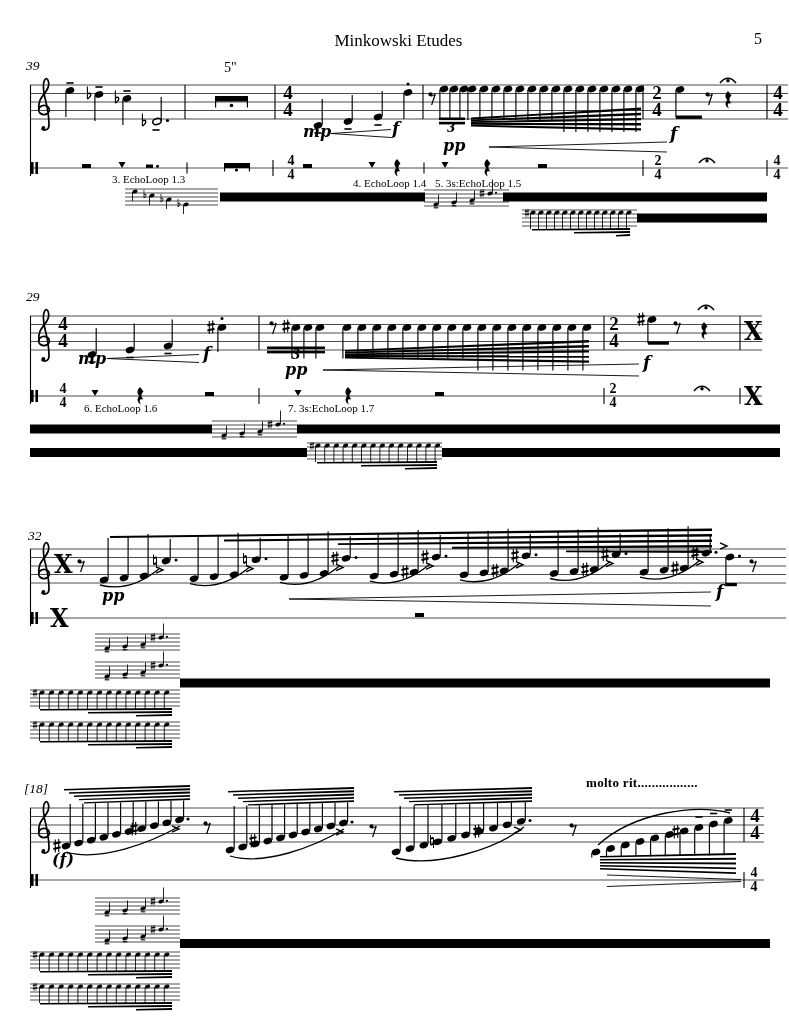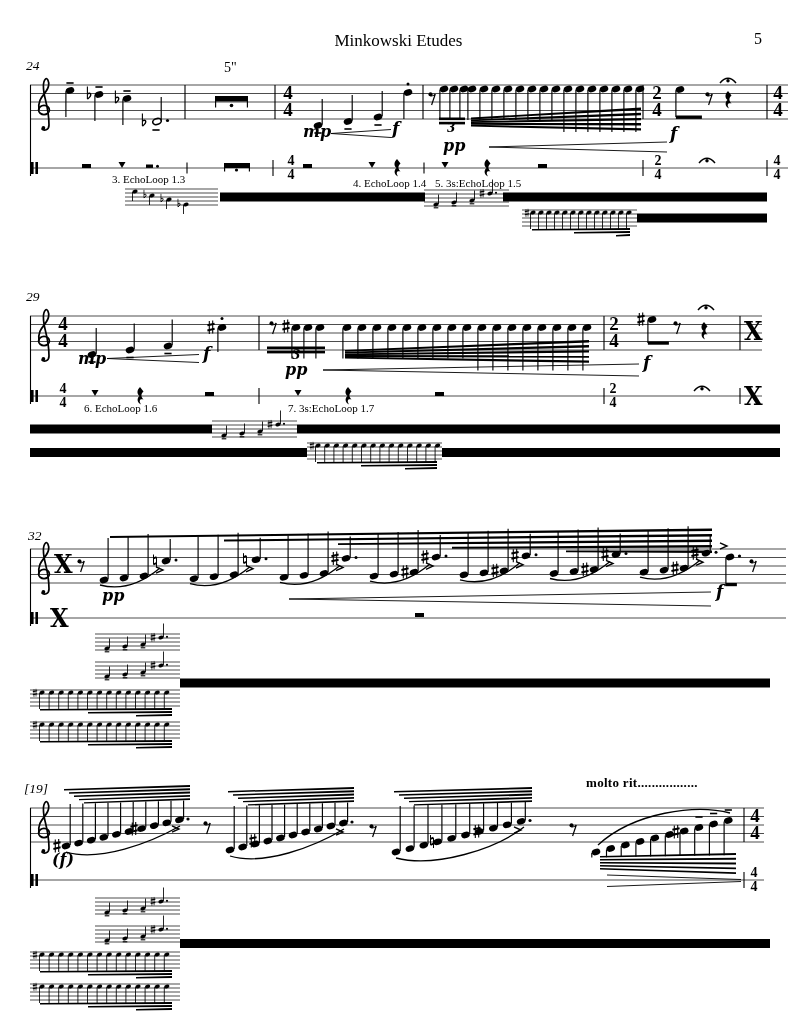--- a/index.html
+++ b/index.html
@@ -692,21 +692,21 @@
             <polygon points="88,1006.0 172,1005.0 172,1007.0 88,1007.5"></polygon>
             <polygon points="136,1009.0 172,1008.0 172,1010.0 136,1010.5"></polygon>
           </g>
   </g>
 </g>
 </svg>
 
 <div class="t title">Minkowski Etudes</div>
 <div class="t pgnum">5</div>
 
-<div class="t mnum" style="left:26px;top:58px">24</div>
+<div class="t mnum" style="left:26px;top:58px">39</div>
 <div class="t hold" style="left:224px;top:60px">5"</div>
 <div class="t ts" style="left:279px;top:84px"><span>4</span><span>4</span></div>
 <div class="t ts" style="left:648px;top:84px"><span>2</span><span>4</span></div>
 <div class="t ts" style="left:769px;top:84px"><span>4</span><span>4</span></div>
 <div class="t ts small" style="left:284px;top:154px"><span>4</span><span>4</span></div>
 <div class="t ts small" style="left:651px;top:154px"><span>2</span><span>4</span></div>
 <div class="t ts small" style="left:770px;top:154px"><span>4</span><span>4</span></div>
 <div class="t dyn" style="left:303px;top:122px">mp</div>
 <div class="t dynf" style="left:392px;top:118px">f</div>
 <div class="t tup" style="left:447px;top:121px">3</div>
@@ -730,19 +730,19 @@
 <div class="t xm" style="left:744px;top:385px">X</div>
 <div class="t lbl" style="left:84px;top:402px">6. EchoLoop 1.6</div>
 <div class="t lbl" style="left:288px;top:402px">7. 3s:EchoLoop 1.7</div>
 
 <div class="t mnum" style="left:28px;top:528px">32</div>
 <div class="t xm" style="left:54px;top:553px">X</div>
 <div class="t xm" style="left:50px;top:607px">X</div>
 <div class="t dyn" style="left:102px;top:586px">pp</div>
 <div class="t dynf" style="left:716px;top:581px">f</div>
 
-<div class="t mnum" style="left:24px;top:781px">[19]</div>
+<div class="t mnum" style="left:24px;top:781px">[18]</div>
 <div class="t molto" style="left:586px;top:775px">molto rit.................</div>
 <div class="t dyn" style="left:52px;top:850px">(f)</div>
 <div class="t ts" style="left:746px;top:807px"><span>4</span><span>4</span></div>
 <div class="t ts small" style="left:747px;top:866px"><span>4</span><span>4</span></div>
 
 </div>
 
 </body></html>

